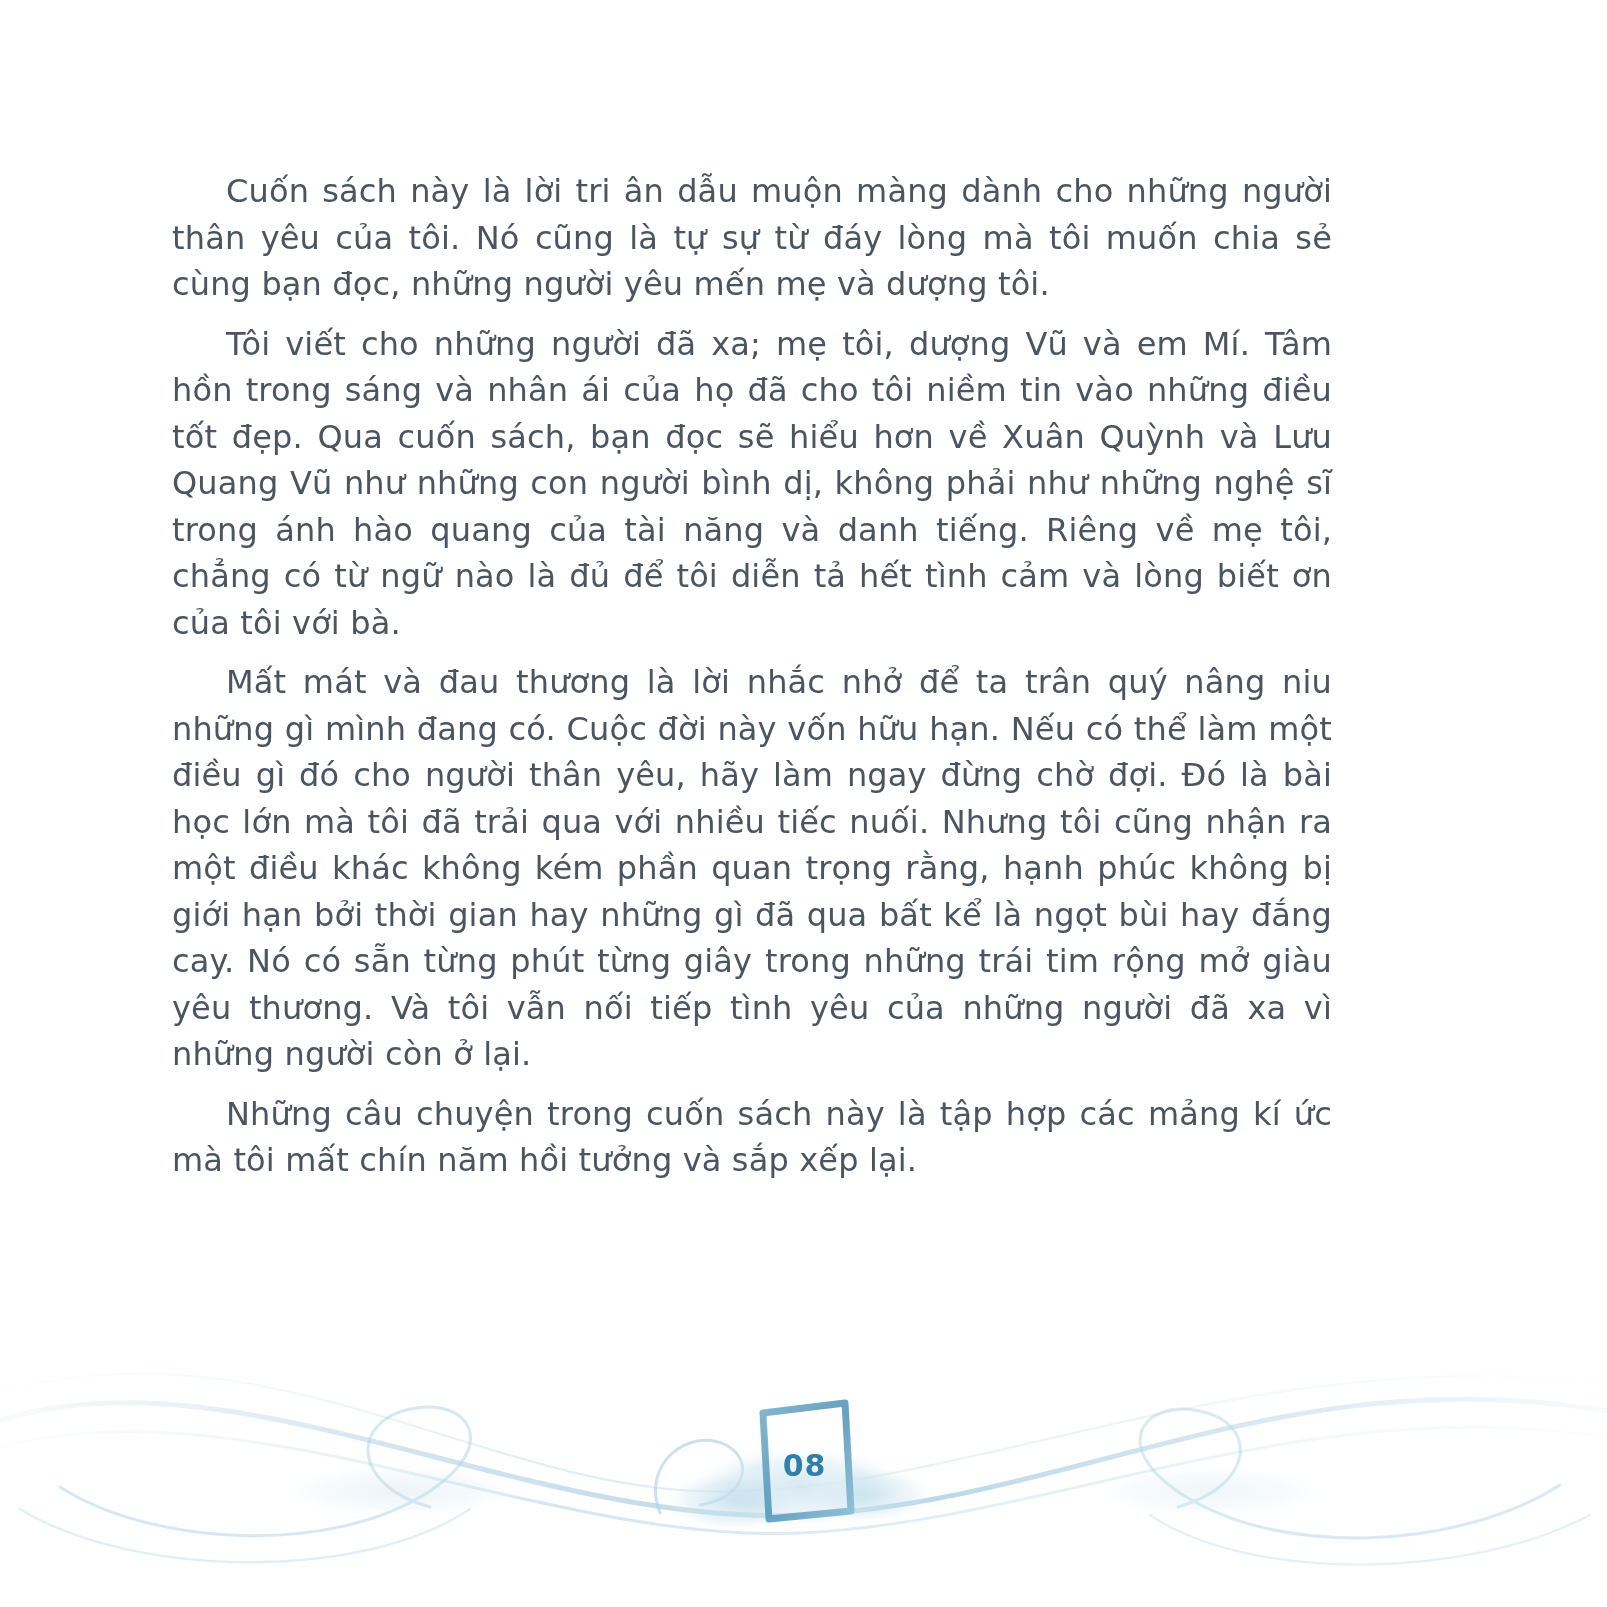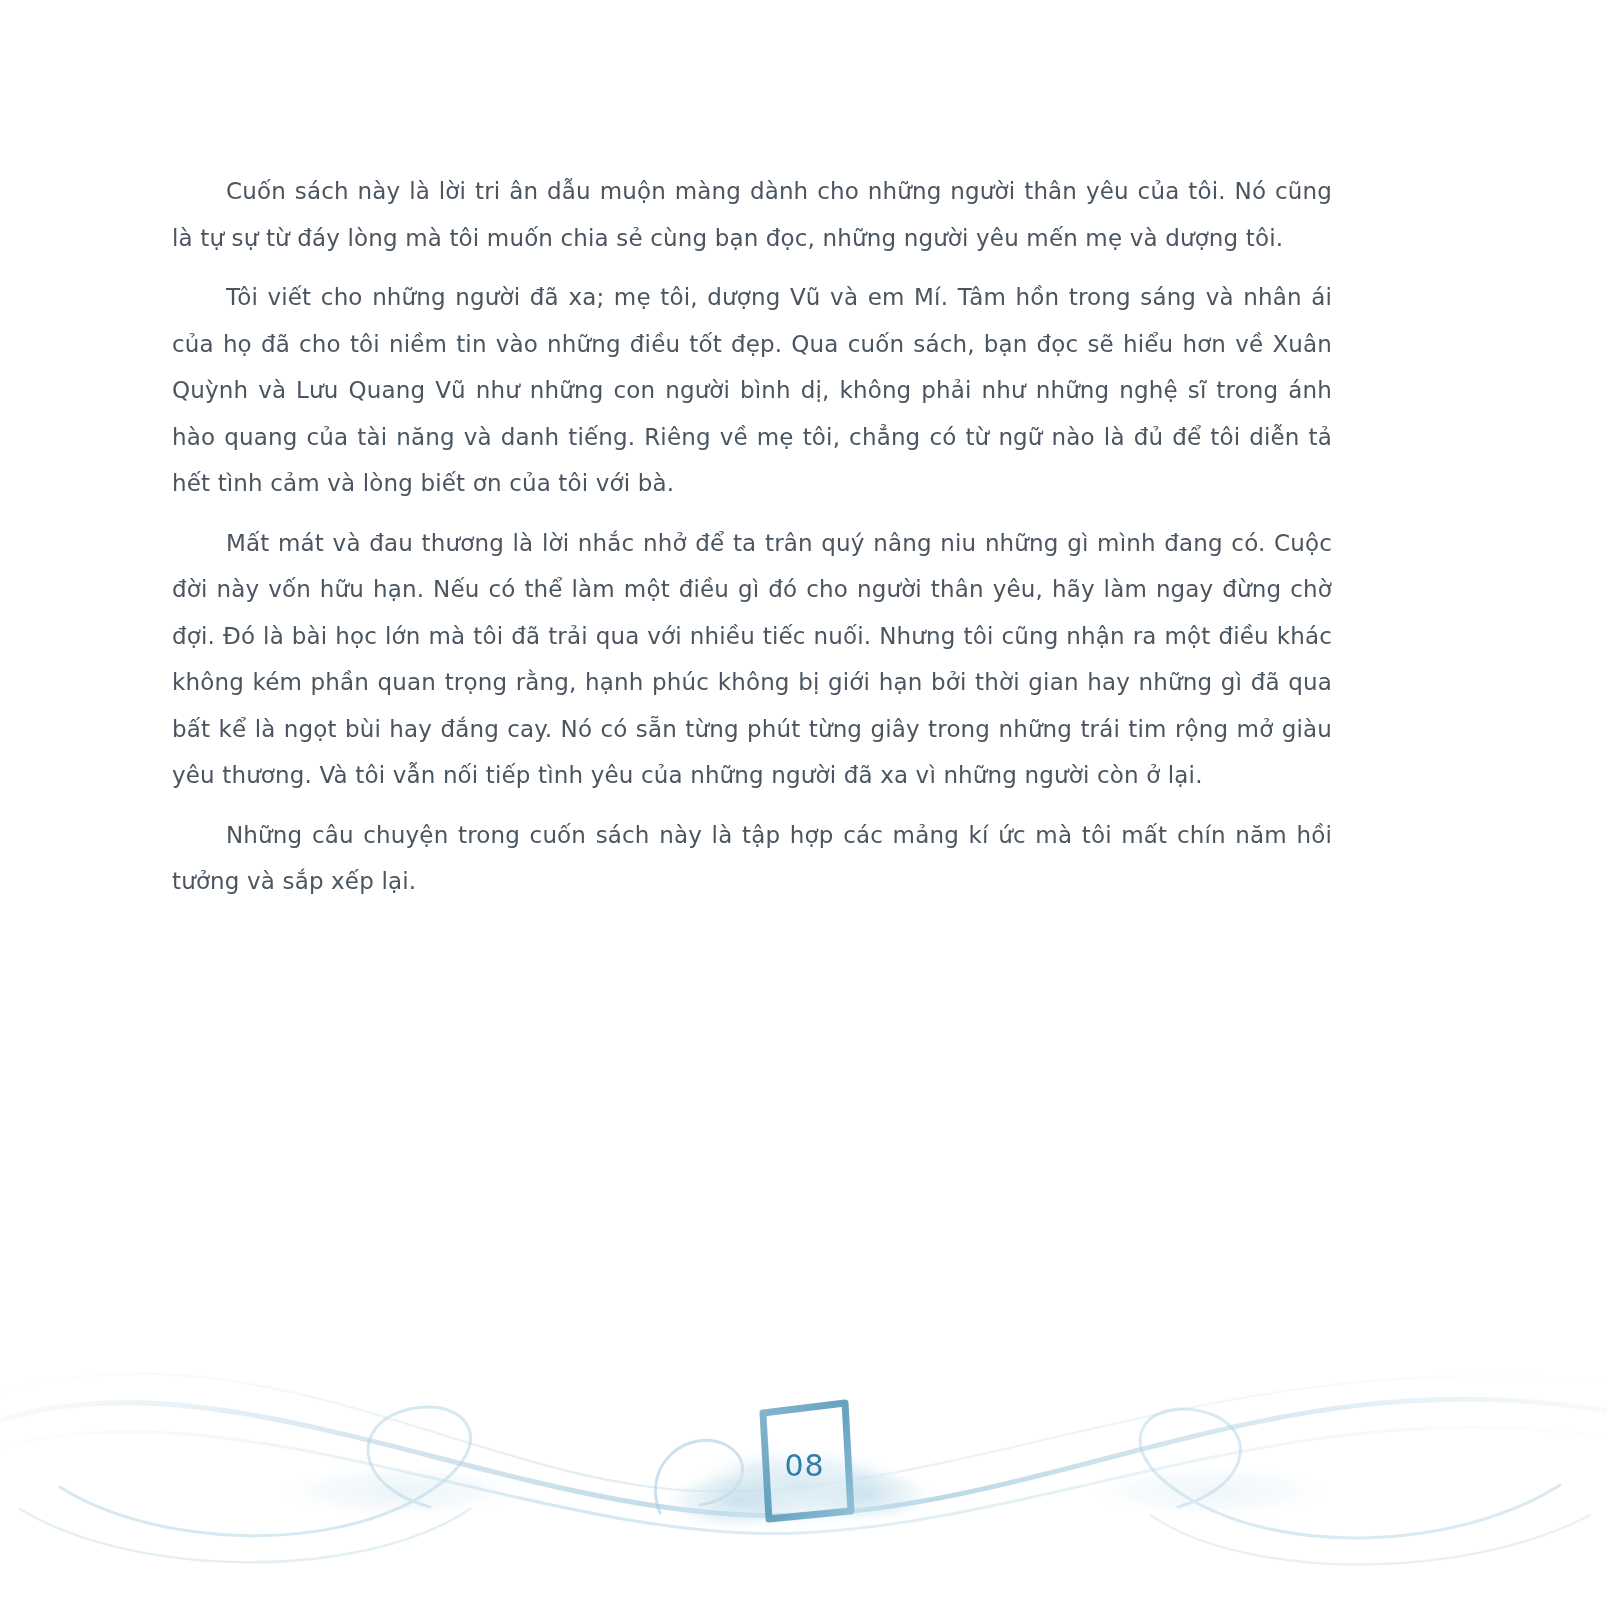--- a/index.html
+++ b/index.html
@@ -24,21 +24,21 @@
   .text-column {
     position: absolute;
     left: 172px;
     top: 168px;
     width: 1160px;
   }
 
   .para {
     margin: 0 0 13px 0;
     text-indent: 54px;
-    font-size: 23px;
+    font-size: 32px;
     line-height: 46.5px;
     color: #4a5560;
     text-align: justify;
     text-justify: inter-word;
     letter-spacing: 0.15px;
     font-weight: 400;
   }
 
   .para:last-child {
     margin-bottom: 16px;
@@ -67,21 +67,21 @@
   }
 
   .page-number-frame .frame-shape {
     position: absolute;
     inset: 0;
   }
 
   .page-number {
     position: relative;
     font-size: 30px;
-    font-weight: 400;
+    font-weight: 700;
     color: #2f7fa8;
     letter-spacing: 1px;
     transform: translate(1px, 6px);
   }
 </style>
 </head>
 <body>
 
 <div class="page">
 

